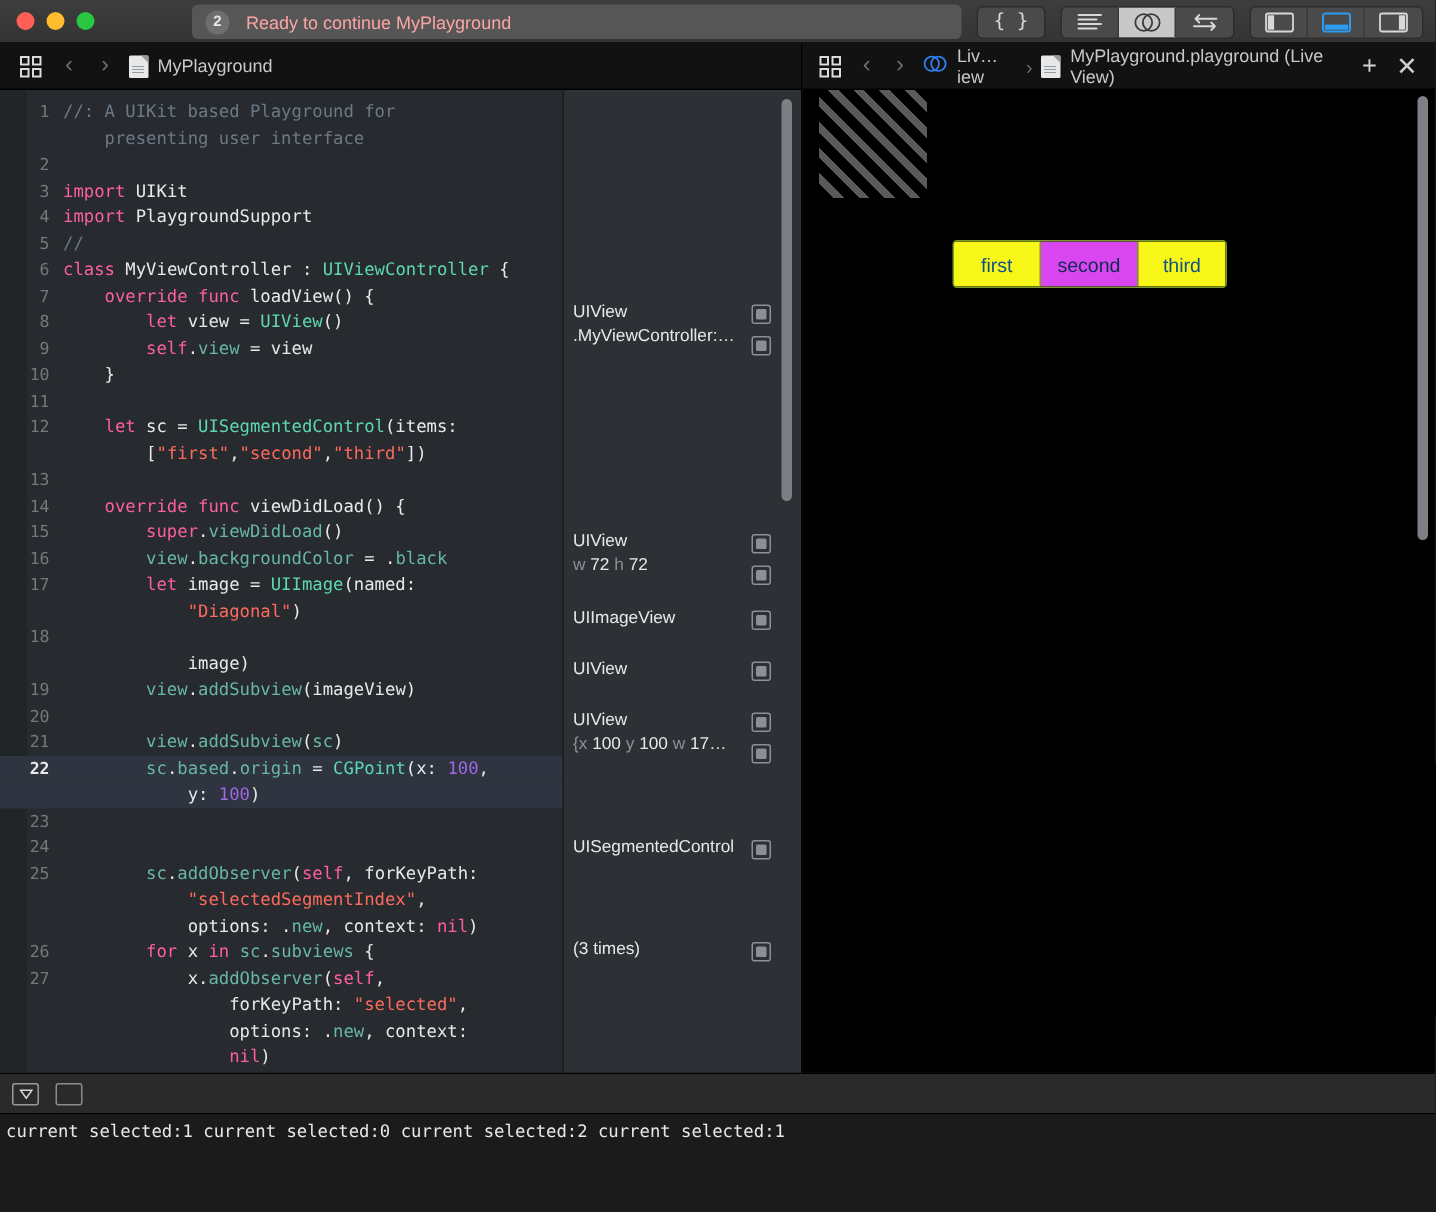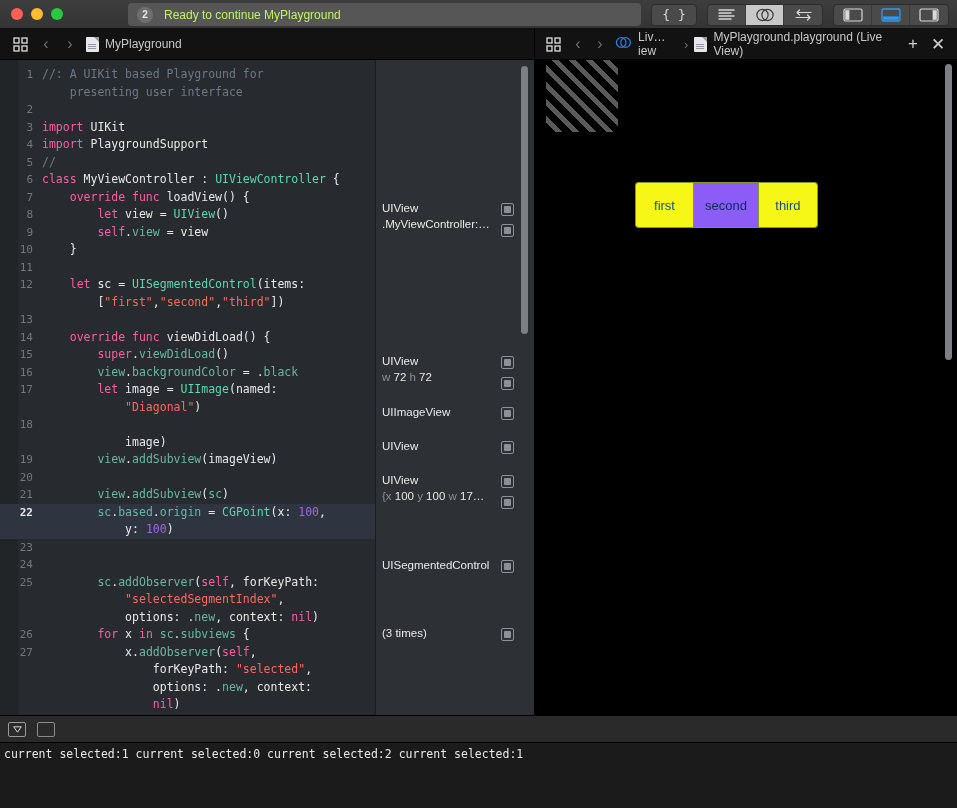--- a/index.html
+++ b/index.html
@@ -33,21 +33,21 @@
     display:flex; align-items:center; gap:11px;
     padding-left:9px;
   }
   .status-badge{
     width:16px; height:16px; border-radius:50%;
     background:#6e6e6e; color:#e8e8e8;
     font-size:10px; font-weight:bold;
     display:flex; align-items:center; justify-content:center;
     flex:0 0 16px;
   }
-  .status-text{ font-size:12px; color:#bef264; }
+  .status-text{ font-size:12px; color:#fca5a5; }
 
   .tb-right{
     position:absolute; right:8px; top:0; height:29px;
     display:flex; align-items:center; gap:10px;
   }
   .tb-group{
     display:flex; height:22px; background:#4a4a4a;
     border-radius:4px; overflow:hidden;
     border:1px solid #2d2d2d;
   }
@@ -182,31 +182,31 @@
   }
   .diagimg{
     position:absolute; left:11px; top:0; width:72px; height:72px;
     background:
       repeating-linear-gradient(45deg,
         #000 0px, #000 7px,
         #5a5a5a 7px, #5a5a5a 12px);
   }
   .segctl{
     position:absolute; left:100px; top:100px;
-    height:46px; display:flex;
-    border:1px solid #7d9a2a; border-radius:3px; overflow:hidden;margin-top:22px;
+    height:32px; display:flex;
+    border:1px solid #7d9a2a; border-radius:3px; overflow:hidden;
   }
   .seg{
     min-width:58px; padding:0 11px;
     display:flex; align-items:center; justify-content:center;
     font-size:13px; color:#10508f; background:#f7f717;
     border-right:1px solid #7d9a2a;
   }
   .seg:last-child{ border-right:none; }
-  .seg.sel{ background:#8b5cf6; color:#0c2d52; }
+  .seg.sel{ background:#d946ef; color:#0c2d52; }
 
   
   .console-wrap{ flex:0 0 93px; display:flex; flex-direction:column; }
   .console-bar{
     height:28px; flex:0 0 28px;
     background:#2a2a2a; border-top:1px solid #000;
     border-bottom:1px solid #000;
     display:flex; align-items:center; gap:11px; padding-left:8px;
   }
   .cbtn{

